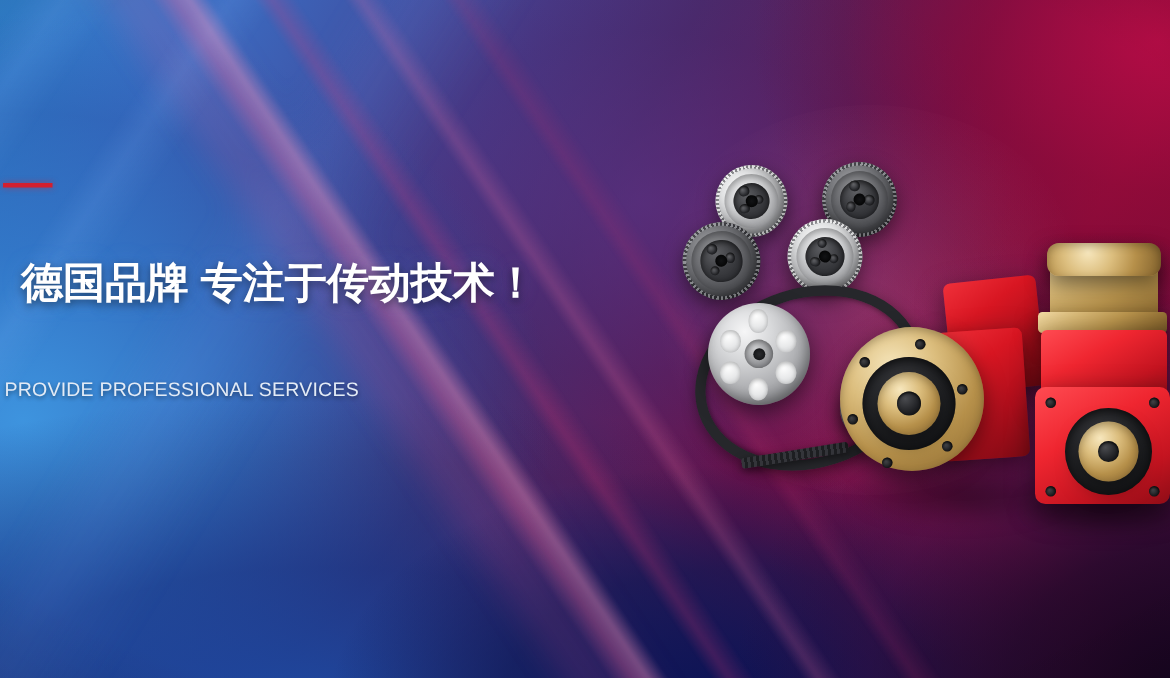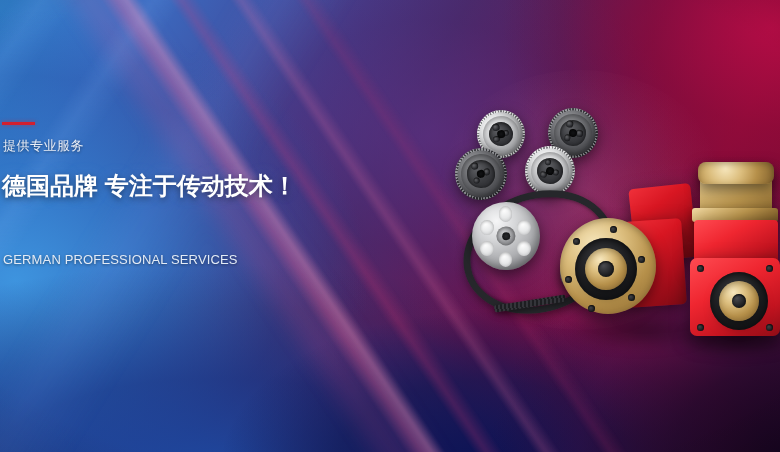--- a/index.html
+++ b/index.html
@@ -110,22 +110,22 @@
     box-shadow:0 0 4px rgba(210,31,47,.55);
   }
   .kicker{
     position:absolute;left:1px;top:137px;
     font-size:13px;letter-spacing:.5px;
     color:#e9eef7;
     text-shadow:0 1px 3px rgba(0,0,0,.45);
     white-space:nowrap;
   }
   .headline{
-    position:absolute;left:0px;top:170px;
-    font-size:24px;font-weight:bold;
+    position:absolute;left:12px;top:170px;
+    font-size:28px;font-weight:bold;
     letter-spacing:0px;
     color:#ffffff;
     text-shadow:0 2px 6px rgba(0,0,0,.5),0 0 14px rgba(120,170,255,.25);
     white-space:nowrap;
   }
   .sub-en{
     position:absolute;left:1px;
     font-size:13px;font-weight:normal;
     letter-spacing:.15px;
     color:#e3ebf6;
@@ -412,18 +412,17 @@
       <div class="gb-hole" style="left:697px;top:265px;width:7px;height:7px;"></div>
       <div class="gb-hole" style="left:766px;top:265px;width:7px;height:7px;"></div>
       <div class="gb-hole" style="left:697px;top:324px;width:7px;height:7px;"></div>
       <div class="gb-hole" style="left:766px;top:324px;width:7px;height:7px;"></div>
     </div>
 
   </div>
 
   <div class="copy">
     <div class="rule"></div>
-    <div class="kicker">提供专业服务</div>
     <div class="headline">德国品牌 专注于传动技术！</div>
-    <div class="sub-en l2">GERMAN PROFESSIONAL SERVICES</div>
+    <div class="sub-en l2">PROVIDE PROFESSIONAL SERVICES</div>
   </div>
 
 </div>
 
 </body></html>

